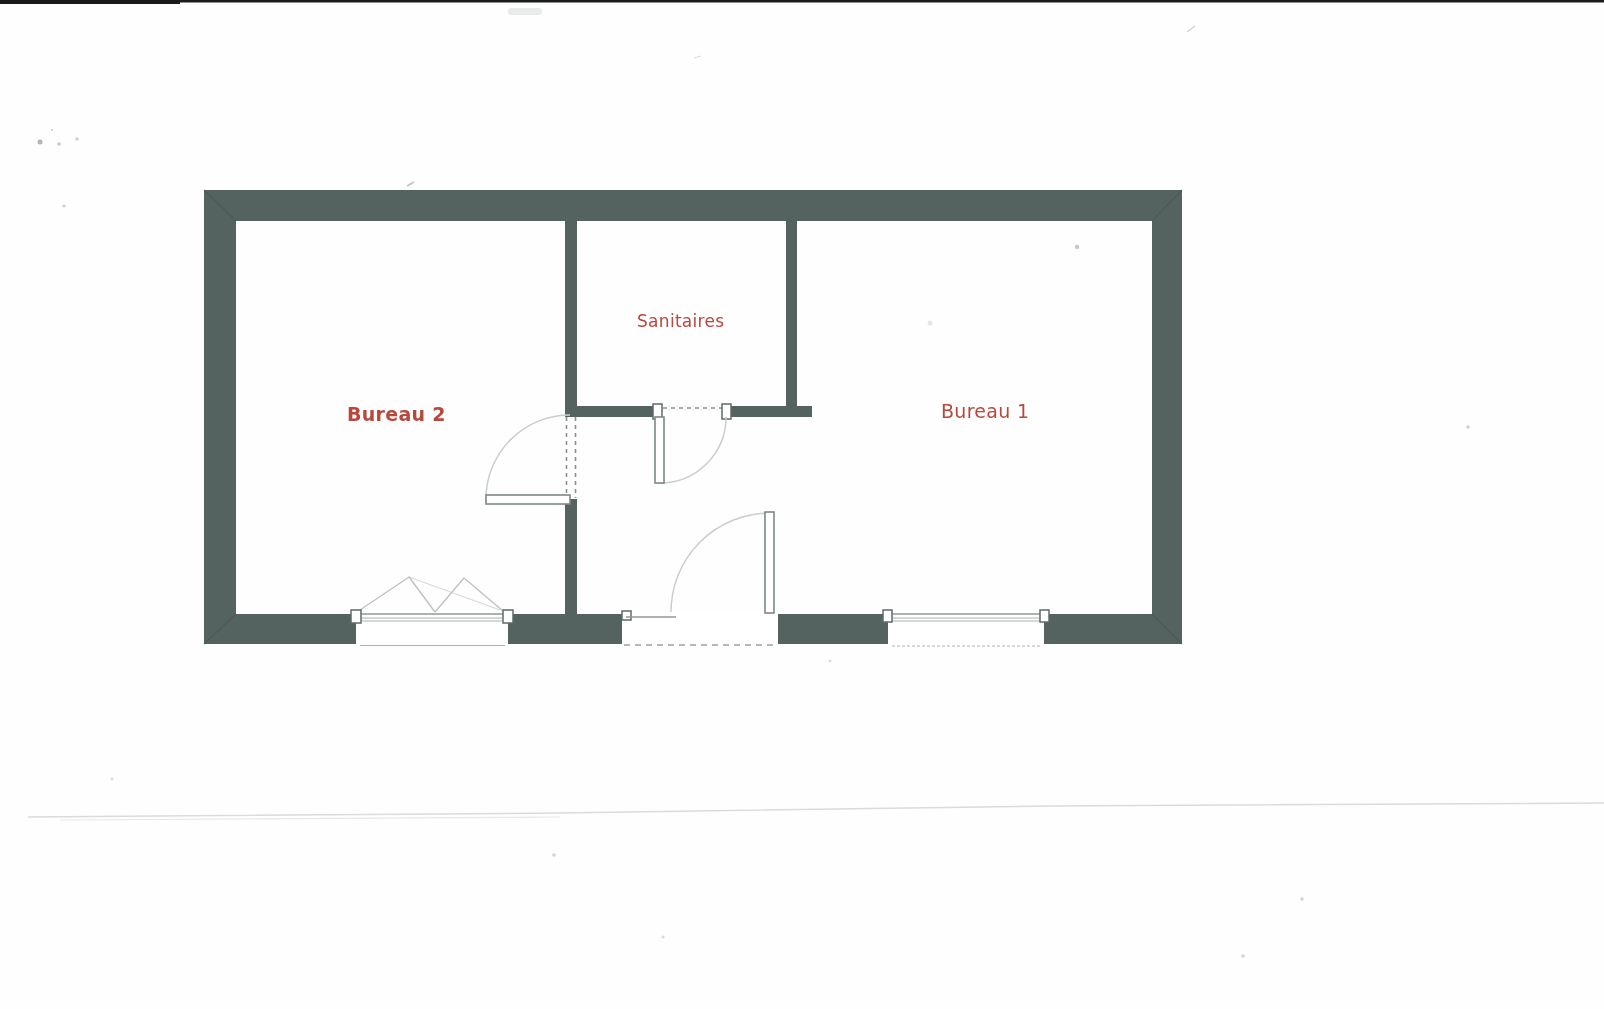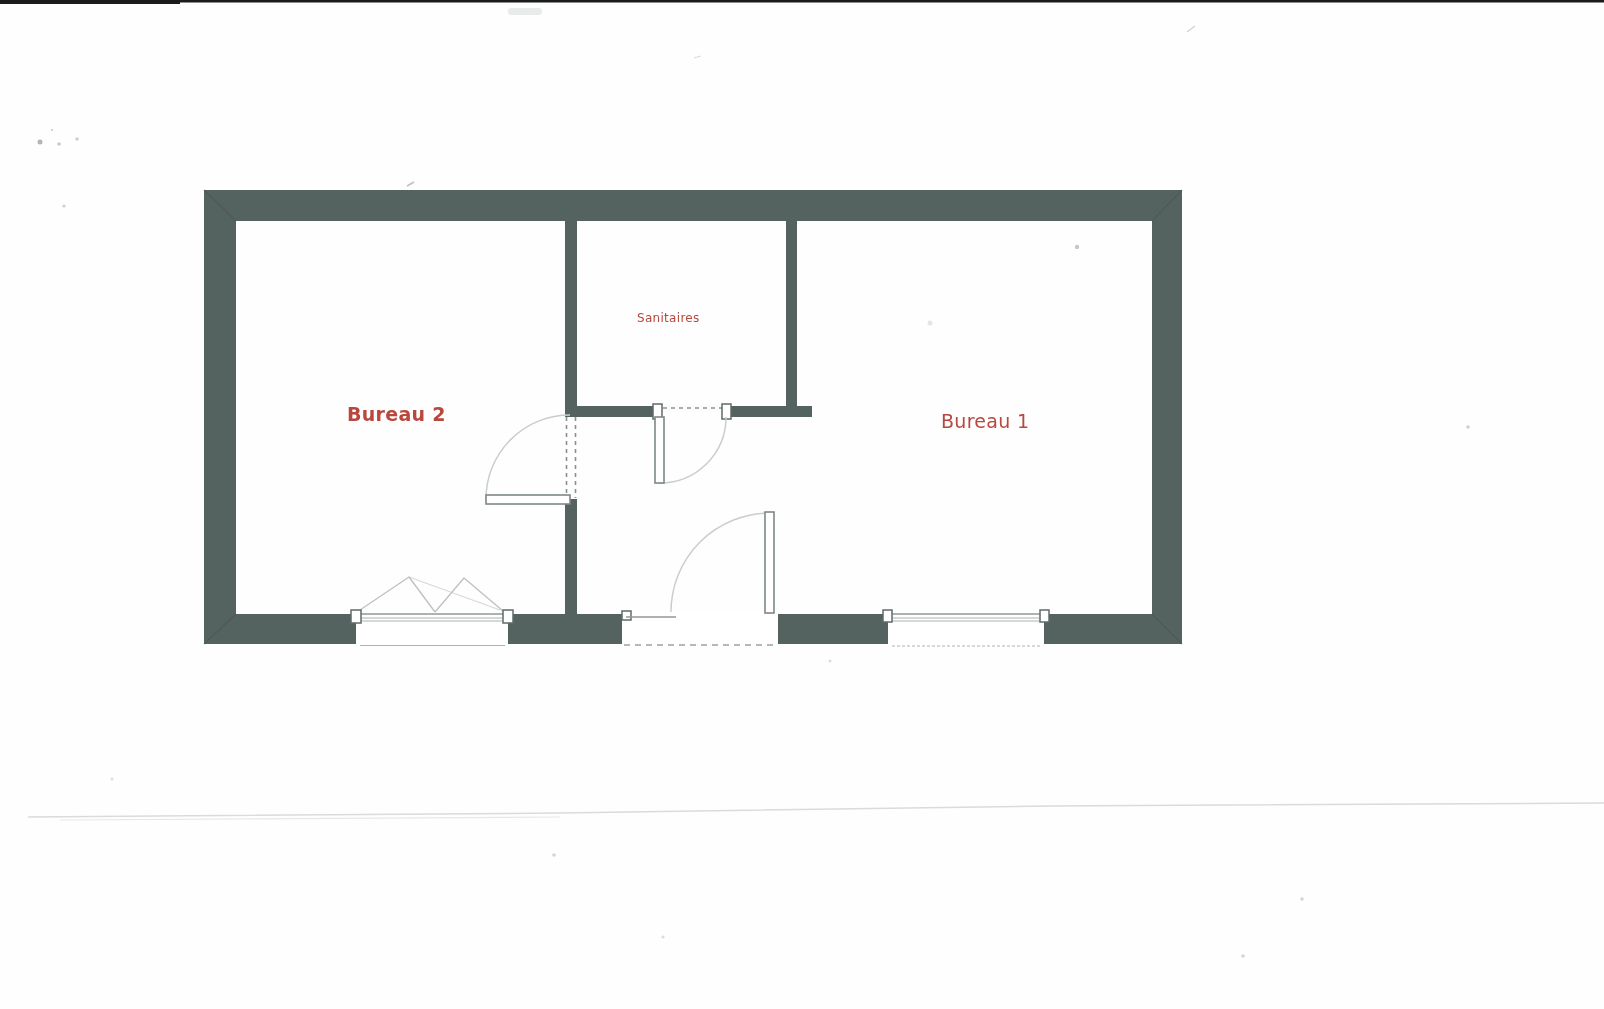--- a/index.html
+++ b/index.html
@@ -29,21 +29,21 @@
   .scan-edge{fill:var(--scan-edge,#1b1b1b);}
 
   .room-label{
     position:absolute;
     color:var(--room-label,#b8473d);
     font-size:19px;
     letter-spacing:.3px;
     white-space:nowrap;
     user-select:none;
   }
-  .label-sanitaires{font-size:12px;}
+  .label-sanitaires{font-size:17px;}
 </style>
 </head>
 <body>
 
 <div class="page">
 
   <svg class="plan-svg" width="1604" height="1009" viewBox="0 0 1604 1009">
 
     <path class="wall" fill-rule="evenodd" d="M204,190 H1182 V644 H204 Z M236,221 H1152 V614 H236 Z"></path>
 
@@ -141,14 +141,14 @@
       <circle class="speck" cx="1302" cy="899" r="1.8" opacity="0.3"></circle>
       <circle class="speck" cx="112" cy="779" r="1.5" opacity="0.25"></circle>
       <circle class="speck" cx="830" cy="661" r="1.5" opacity="0.25"></circle>
     </g>
   </svg>
 
   <div class="room-label" style="left:347px;top:403px;font-weight:bold;">Bureau 2</div>
 
   <div class="room-label label-sanitaires" style="left:637px;top:311px;">Sanitaires</div>
 
-  <div class="room-label" style="left:941px;top:410px;text-align:center;">Bureau 1</div>
+  <div class="room-label" style="left:941px;top:400px;text-align:center;">Bureau 1</div>
 </div>
 
 </body></html>

